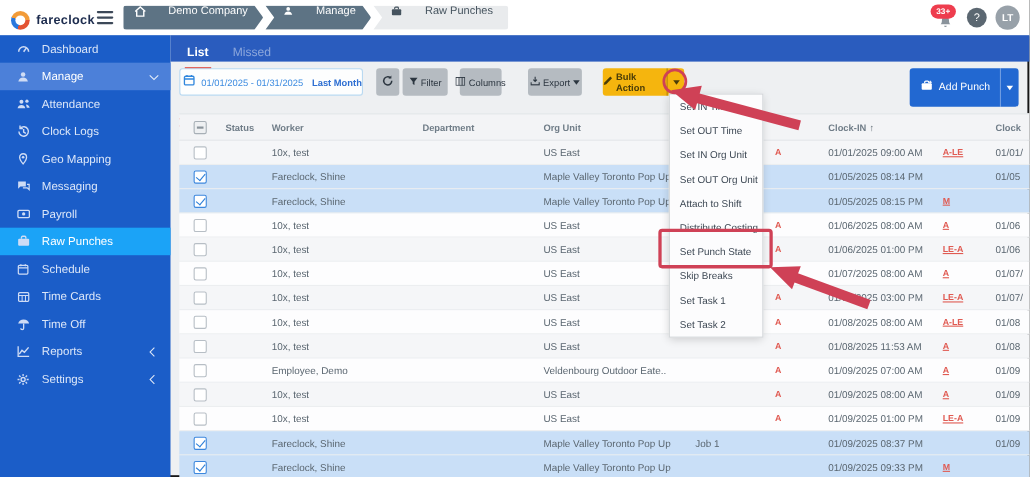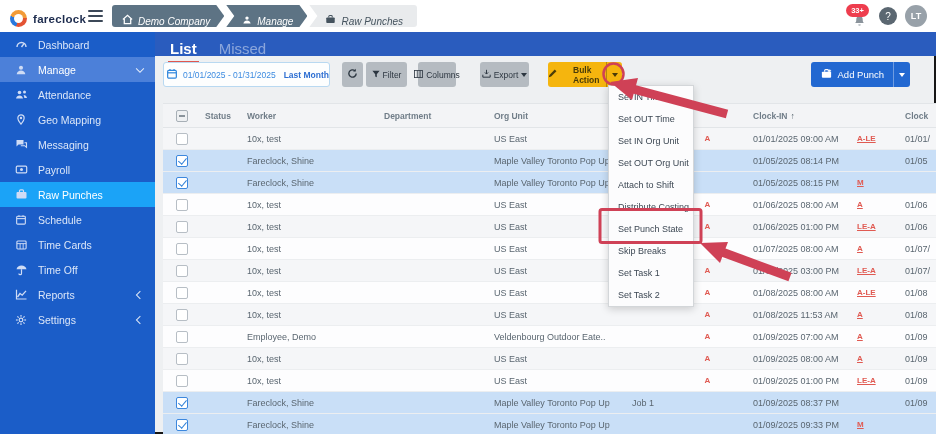--- a/index.html
+++ b/index.html
@@ -8,21 +8,21 @@
   
   .top{position:absolute;left:0;top:0;width:936px;height:32px;background:#fff;border-bottom:1px solid #e6e8ea;}
   .logo{position:absolute;left:10px;top:10px;display:flex;align-items:center;gap:6px;}
   .swirl{width:17px;height:17px;border-radius:50%;position:relative;
     background:conic-gradient(#f29b38 0 25%,#e35333 25% 55%,#2a78dd 55% 80%,#f29b38 80% 100%);}
   .swirl::after{content:"";position:absolute;inset:4px;border-radius:50%;background:#fff;}
   .brand{font-size:11.5px;font-weight:bold;color:#1d2c4e;letter-spacing:.3px;}
   .burger{position:absolute;left:88px;top:10px;width:15px;cursor:pointer;}
   .burger span{display:block;height:2px;background:#3c4858;margin-bottom:3px;border-radius:1px;}
   .crumbs{position:absolute;left:112px;top:5px;height:22px;display:flex;}
-  .crumb{display:flex;align-items:flex-end;gap:5px;font-size:10px;color:#fff;background:#5d7384;height:22px;padding:0 14px 0 10px;font-style:italic;}
+  .crumb{display:flex;align-items:flex-start;gap:20px;font-size:10px;color:#fff;background:#5d7384;height:22px;padding:0 14px 0 10px;}
   .crumb.first{clip-path:polygon(0 0,calc(100% - 8px) 0,100% 50%,calc(100% - 8px) 100%,0 100%);border-radius:3px 0 0 3px;}
   .crumb.mid{margin-left:2px;padding-left:16px;
     clip-path:polygon(0 0,calc(100% - 8px) 0,100% 50%,calc(100% - 8px) 100%,0 100%,8px 50%);}
   .crumb.last{margin-left:2px;padding-left:16px;background:#e9ebed;color:#45535e;
     clip-path:polygon(0 0,100% 0,100% 100%,0 100%,8px 50%);border-radius:0 3px 3px 0;}
   .badge{position:absolute;left:846px;top:4px;min-width:17px;height:13px;background:#ee3d4e;color:#fff;
     font-size:7.5px;font-weight:bold;border-radius:7px;display:flex;align-items:center;justify-content:center;padding:0 3px;z-index:2;}
   .bellwrap{position:absolute;left:853px;top:13px;}
   .help{position:absolute;left:879px;top:7px;width:18px;height:18px;border-radius:50%;background:#5b6771;color:#fff;
     font-size:10px;display:flex;align-items:center;justify-content:center;}
@@ -33,40 +33,40 @@
   .nav-item{height:25px;display:flex;align-items:center;gap:10px;padding:0 10px 0 14px;color:#dbe6f8;font-size:10.5px;position:relative;cursor:pointer;}
   .nav-ic{width:14px;height:14px;display:flex;align-items:center;justify-content:center;color:#cfdcf5;flex:none;}
   .nav-item.highlighted{background:#4c80d9;color:#fff;}
   .nav-item.active{background:#1ba3f7;color:#fff;}
   .chev{display:none;width:5px;height:5px;border-right:1.5px solid rgba(255,255,255,.85);border-bottom:1.5px solid rgba(255,255,255,.85);
     position:absolute;right:12px;top:50%;}
   .chev.down{display:block;transform:translateY(-70%) rotate(45deg);}
   .chev.left{display:block;transform:translateY(-50%) rotate(135deg);}
   
   .tabstrip{position:absolute;left:155px;top:32px;width:781px;height:24px;background:#2a5cbe;display:flex;gap:18px;padding-left:13px;}
-  .tab{position:relative;display:flex;align-items:center;font-size:15px;color:rgba(255,255,255,.45);padding:16px 2px;cursor:pointer;}
+  .tab{position:relative;display:flex;align-items:center;font-size:11px;color:rgba(255,255,255,.45);padding:16px 2px;cursor:pointer;}
   .tab.active{color:#fff;font-weight:bold;}
   .tab.active::after{content:"";position:absolute;left:0;right:0;bottom:0;height:3px;background:#e0564e;}
   
   .content{position:absolute;left:155px;top:56px;width:781px;height:378px;}
   .datebox{position:absolute;left:8px;top:6px;width:167px;height:25px;background:#fdfefe;border:1px solid #b9d9f1;border-radius:3px;
     display:flex;align-items:center;gap:5px;padding:0 2px;box-sizing:border-box;}
   .daterange{font-size:8.5px;color:#3c8be0;white-space:nowrap;}
   .datepreset{font-size:8.5px;color:#2e6fd2;font-weight:bold;margin-left:3px;white-space:nowrap;cursor:pointer;}
   .redlink{position:absolute;left:8px;top:34px;font-size:8px;color:#e25f5f;text-decoration:underline;cursor:pointer;margin-top:16px;}
   .btn{position:absolute;top:6px;height:25px;border-radius:3px;display:flex;align-items:center;justify-content:center;gap:3px;
     font-size:8.5px;color:#2c3640;background:#b5bbc1;box-sizing:border-box;cursor:pointer;text-align:center;}
   #btn-refresh{left:187px;width:21px;}
   #btn-filter{left:211px;width:41px;}
   #btn-columns{left:263px;width:38px;}
   #btn-export{left:325px;width:49px;}
   .bulk{position:absolute;left:393px;top:6px;height:25px;display:flex;background:#f5b50e;border-radius:3px;cursor:pointer;}
-  .bulk-main{width:58px;display:flex;align-items:center;justify-content:center;gap:16px;font-size:8.5px;font-weight:bold;color:#4a3c08;}
+  .bulk-main{width:58px;display:flex;align-items:center;justify-content:center;gap:3px;font-size:8.5px;font-weight:bold;color:#4a3c08;}
   .bulk-caret{width:15px;display:flex;align-items:center;justify-content:center;border-left:1px solid rgba(0,0,0,.25);}
-  .addpunch{position:absolute;right:26px;top:6px;height:25px;background:#2268d1;border-radius:3px;display:flex;color:#fff;cursor:pointer;}
+  .addpunch{position:absolute;right:10px;top:6px;height:35px;background:#2268d1;border-radius:3px;display:flex;color:#fff;cursor:pointer;}
   .ap-main{display:flex;align-items:center;gap:5px;padding:0 9px;font-size:9.5px;}
   .ap-caret{width:16px;border-left:1px solid rgba(255,255,255,.35);display:flex;align-items:center;justify-content:center;}
   .caret{width:0;height:0;border-left:3.5px solid transparent;border-right:3.5px solid transparent;border-top:4px solid #2c3640;}
   .caret.gold{border-top-color:#4a3c08;}
   .caret.white{border-top-color:#fff;}
   
   .thead{position:absolute;left:8px;top:47px;width:850px;height:25px;display:flex;align-items:center;background:#f3f4f6;
     border-top:1px solid #e2e5e8;border-bottom:1px solid #e2e5e8;font-size:8.5px;font-weight:bold;color:#707d88;box-sizing:border-box;}
   .rows{position:absolute;left:8px;top:72px;width:850px;}
   .row{height:22px;display:flex;align-items:center;font-size:9px;color:#5a6670;background:#fdfdfe;border-bottom:1px solid #eceef0;box-sizing:border-box;cursor:pointer;}
@@ -172,20 +172,31 @@
             <path d="M1 10.5c.4-2 1.7-3 3.5-3s3.1 1 3.5 3z" fill="currentColor"></path>
             <circle cx="9.5" cy="4" r="1.5" fill="currentColor"></circle>
             <path d="M8.6 7c1.8.1 3 1.1 3.4 3H9.4" fill="currentColor"></path>
           </svg>
         </span>
       <span class="nav-label">Attendance</span>
 
     </div>
       <div class="nav-item">
       <span class="nav-ic">
+          <svg width="13" height="13" viewBox="0 0 13 13">
+            <path d="M2.2 6.5a4.3 4.3 0 1 0 1.3-3.1" fill="none" stroke="currentColor" stroke-width="1.3"></path>
+            <path d="M3.2 1.2v2.6h2.6" fill="none" stroke="currentColor" stroke-width="1.3"></path>
+            <path d="M6.5 4.2V7l2 1.2" fill="none" stroke="currentColor" stroke-width="1.3"></path>
+          </svg>
+        </span>
+      <span class="nav-label">Clock Logs</span>
+
+    </div>
+      <div class="nav-item">
+      <span class="nav-ic">
           <svg width="12" height="13" viewBox="0 0 13 13">
             <path d="M6.5 1.4a3.4 3.4 0 0 1 3.4 3.4c0 2.5-3.4 6.6-3.4 6.6S3.1 7.3 3.1 4.8A3.4 3.4 0 0 1 6.5 1.4z" fill="none" stroke="currentColor" stroke-width="1.3"></path>
             <circle cx="6.5" cy="4.8" r="1.3" fill="currentColor"></circle>
           </svg>
         </span>
       <span class="nav-label">Geo Mapping</span>
 
     </div>
       <div class="nav-item">
       <span class="nav-ic">

